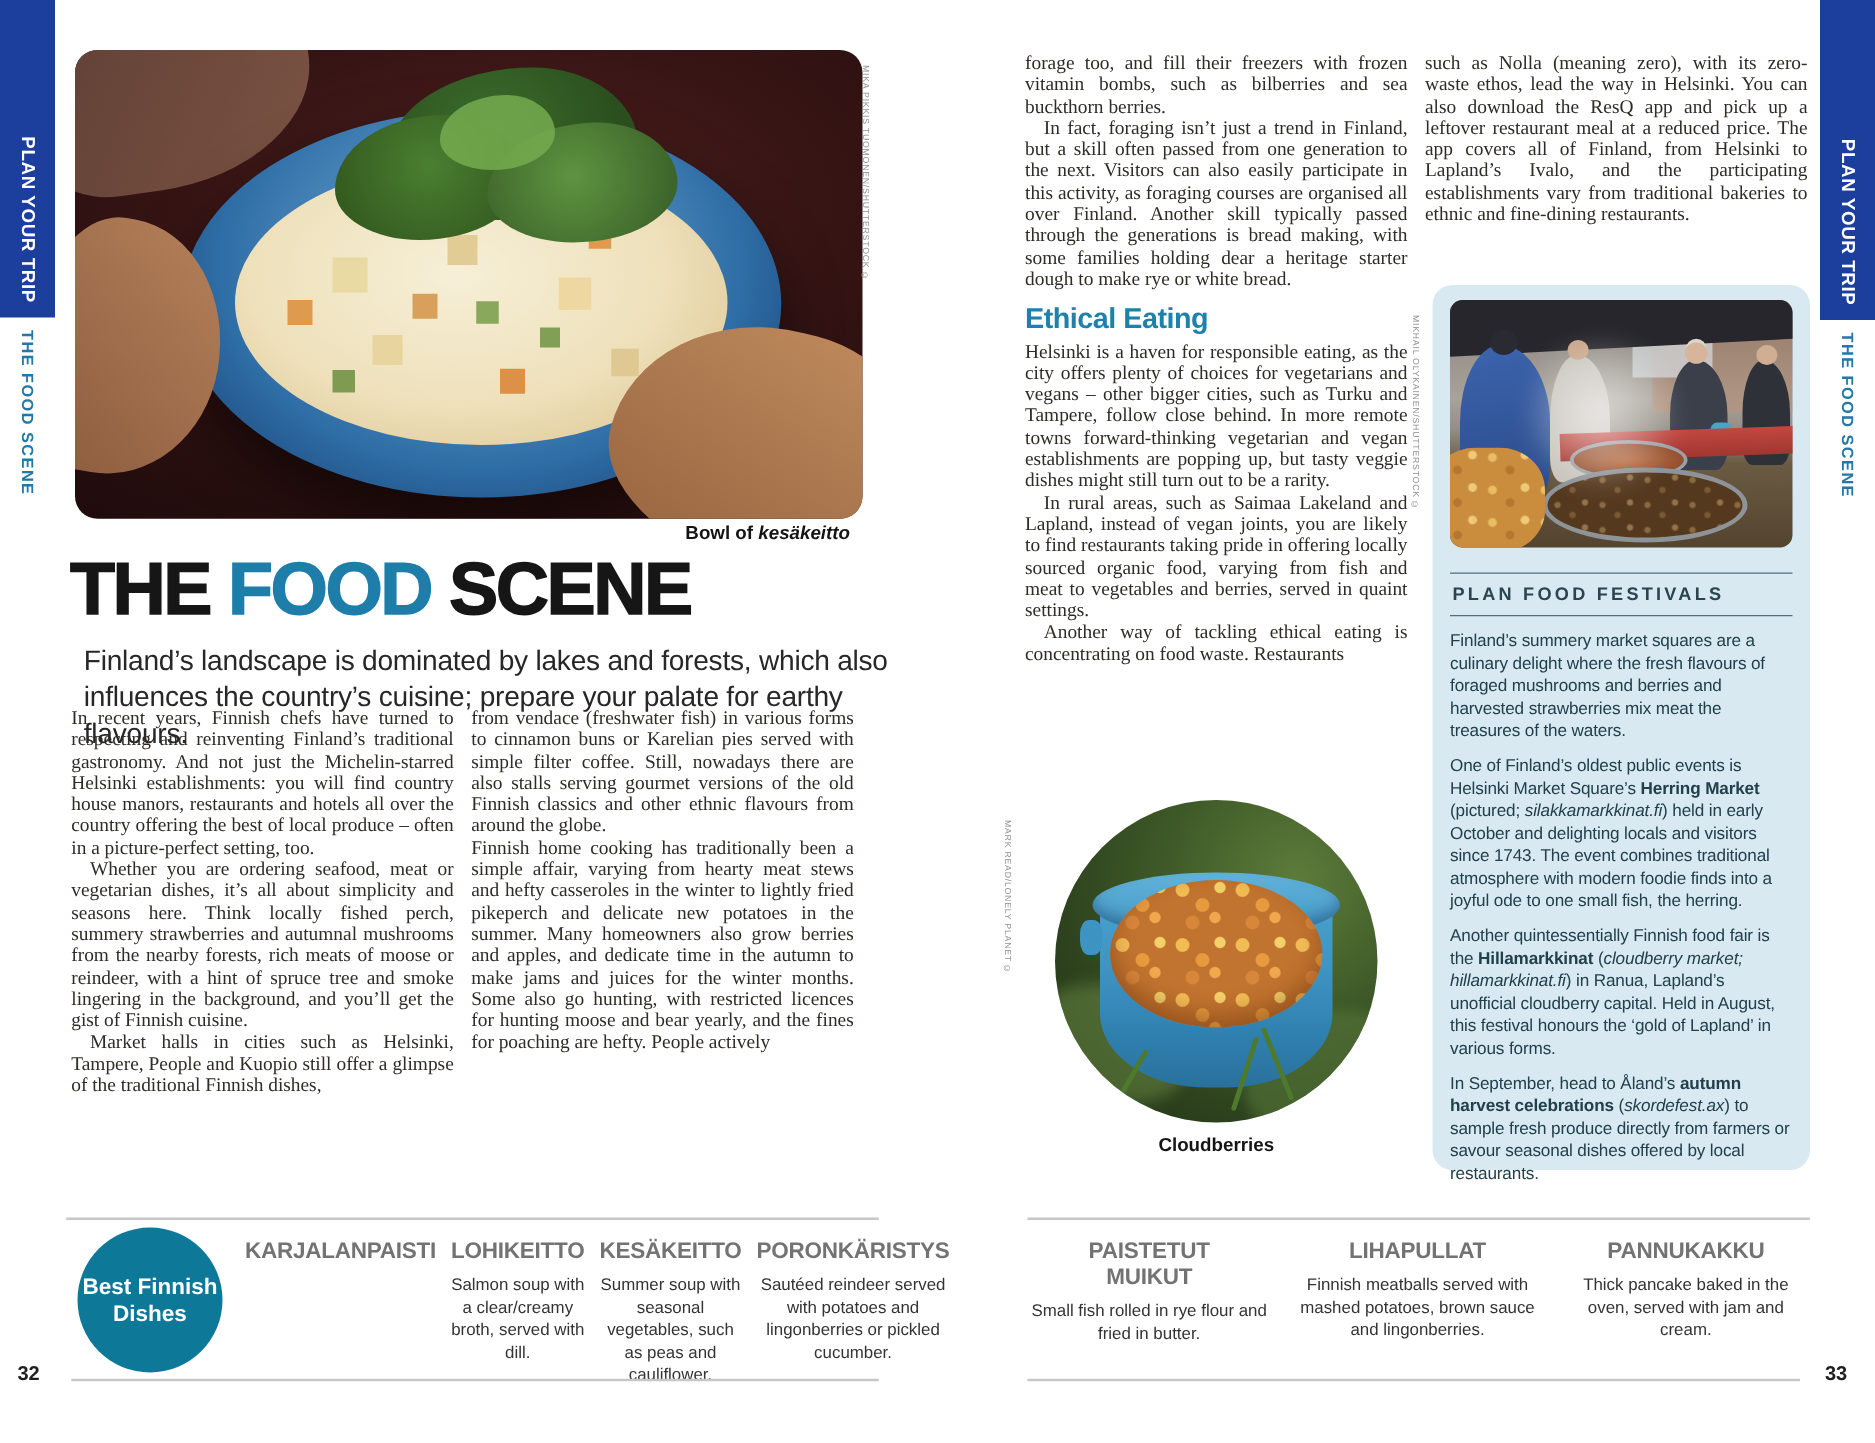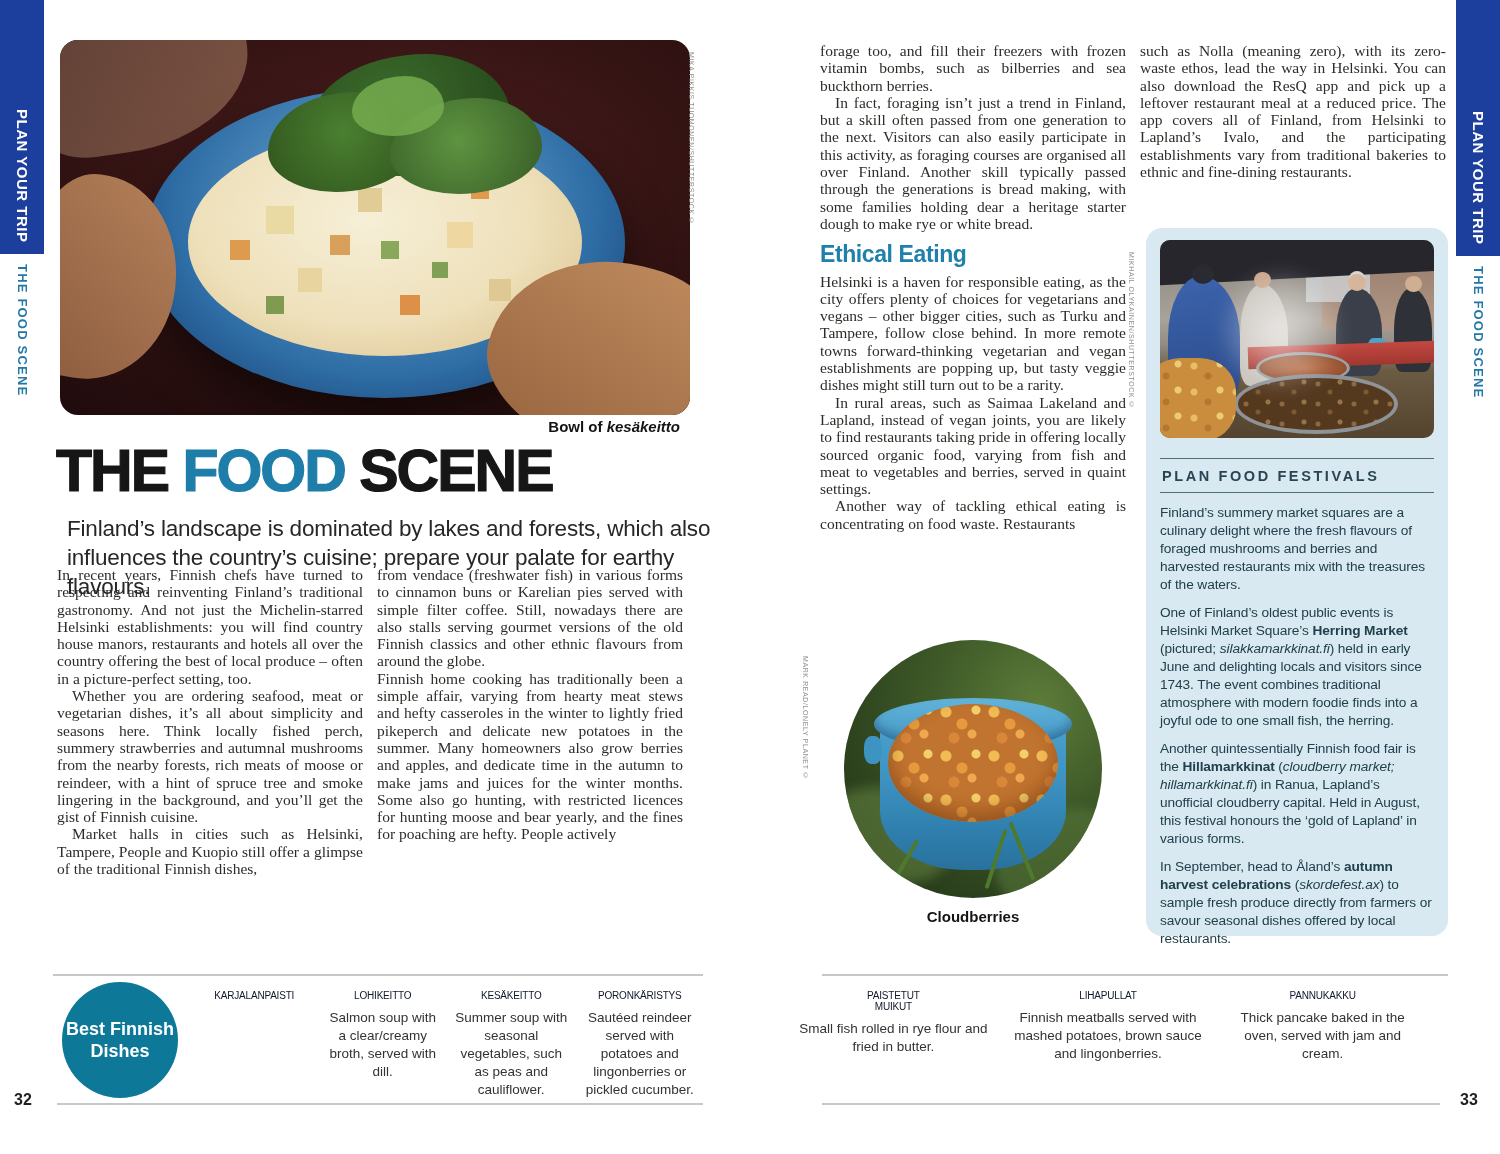--- a/index.html
+++ b/index.html
@@ -125,21 +125,21 @@
     background-size:48px 44px;box-shadow:inset 0 -10px 18px rgba(80,30,0,.35);}
   .grass{width:4px;height:62px;background:#4e7a2e;border-radius:3px;}
 
   
   .rule{background:#c7c7c7;height:2px;}
   .badge{left:62px;top:982px;width:116px;height:116px;border-radius:50%;background:#0e7899;
     display:flex;align-items:center;justify-content:center;text-align:center;
     color:#ffffff;font-weight:700;font-size:18px;line-height:22px;white-space:pre-line;}
   .dishes{display:flex;}
   .dish{flex:1;text-align:center;}
-  .dish .dname{font-size:10px;font-weight:400;color:#0f172a;letter-spacing:-.2px;margin-bottom:8px;
+  .dish .dname{font-size:18px;font-weight:700;color:#737373;letter-spacing:-.2px;margin-bottom:8px;
     white-space:pre-line;}
   .dish .ddesc{font-size:13.5px;line-height:18px;color:#333333;}
   .pagenum{font-size:16px;font-weight:700;color:#1f1f1f;}
 </style>
 </head>
 <body>
 
 <div class="spread">
 
   <div class="abs side-bar vtext" style="left:0;top:0;width:44px;height:254px;justify-content:flex-end;padding-bottom:12px;box-sizing:border-box;">
@@ -252,22 +252,22 @@
       <div class="abs counter"></div>
       <div class="abs pan-far"></div>
       <div class="abs pan-main"></div>
       <div class="abs food-left"></div>
       <div class="abs steam"></div>
     </div>
     <div class="fest-rule" style="margin-top:20px;"></div>
     <div class="fest-head">PLAN FOOD FESTIVALS</div>
     <div class="fest-rule" style="margin-bottom:11px;"></div>
     <div class="fest-body">
-        <p><span>Finland’s summery market squares are a culinary delight where the fresh flavours of foraged mushrooms and berries and harvested restaurants mix with the treasures of the waters.</span></p>
-        <p><span>One of Finland’s oldest public events is Helsinki Market Square’s </span><b>Herring Market</b><span> (pictured; </span><i>silakkamarkkinat.fi</i><span>) held in early June and delighting locals and visitors since 1743. The event combines traditional atmosphere with modern foodie finds into a joyful ode to one small fish, the herring.</span></p>
+        <p><span>Finland’s summery market squares are a culinary delight where the fresh flavours of foraged mushrooms and berries and harvested strawberries mix meat the treasures of the waters.</span></p>
+        <p><span>One of Finland’s oldest public events is Helsinki Market Square’s </span><b>Herring Market</b><span> (pictured; </span><i>silakkamarkkinat.fi</i><span>) held in early October and delighting locals and visitors since 1743. The event combines traditional atmosphere with modern foodie finds into a joyful ode to one small fish, the herring.</span></p>
         <p><span>Another quintessentially Finnish food fair is the </span><b>Hillamarkkinat</b><span> (</span><i>cloudberry market; hillamarkkinat.fi</i><span>) in Ranua, Lapland’s unofficial cloudberry capital. Held in August, this festival honours the ‘gold of Lapland’ in various forms.</span></p>
         <p><span>In September, head to Åland’s </span><b>autumn harvest celebrations</b><span> (</span><i>skordefest.ax</i><span>) to sample fresh produce directly from farmers or savour seasonal dishes offered by local restaurants.</span></p>
       </div>
   </div>
   <div class="abs credit" style="left:1128px;top:252px;height:200px;">MIKHAIL OLYKAINEN/SHUTTERSTOCK ©</div>
 
   <div class="abs cloud-circle">
     <div class="abs leafblur1"></div>
     <div class="abs leafblur2"></div>
     <div class="abs bucket-body"></div>
@@ -275,21 +275,21 @@
     <div class="abs handle-nub"></div>
     <div class="abs berries"></div>
     <div class="abs grass" style="left:150px;top:188px;transform:rotate(18deg);"></div>
     <div class="abs grass" style="left:176px;top:180px;transform:rotate(-22deg);"></div>
     <div class="abs grass" style="left:56px;top:196px;transform:rotate(30deg);"></div>
   </div>
   <div class="abs credit" style="left:802px;top:656px;height:240px;">MARK READ/LONELY PLANET ©</div>
   <div class="abs caption" style="left:820px;top:908px;width:306px;text-align:center;">Cloudberries</div>
 
   <div class="abs rule" style="left:822px;top:974px;width:626px;"></div>
-  <div class="abs dishes" style="left:796px;top:990px;width:624px;gap:20px;">
+  <div class="abs dishes" style="left:822px;top:990px;width:624px;gap:20px;">
     <div class="dish">
       <div class="dname">PAISTETUT
 MUIKUT</div>
       <div class="ddesc">Small fish rolled in rye flour and fried in butter.</div>
     </div>
     <div class="dish">
       <div class="dname">LIHAPULLAT</div>
       <div class="ddesc">Finnish meatballs served with mashed potatoes, brown sauce and lingonberries.</div>
     </div>
     <div class="dish">

